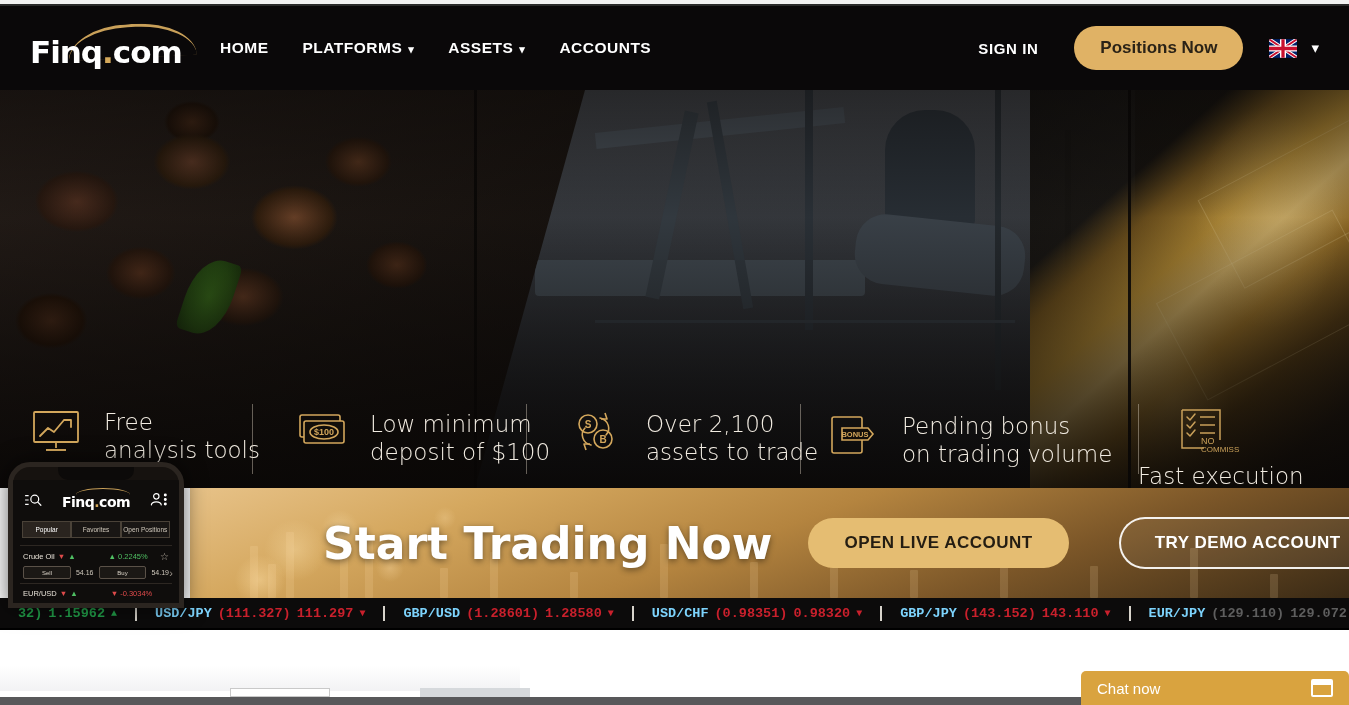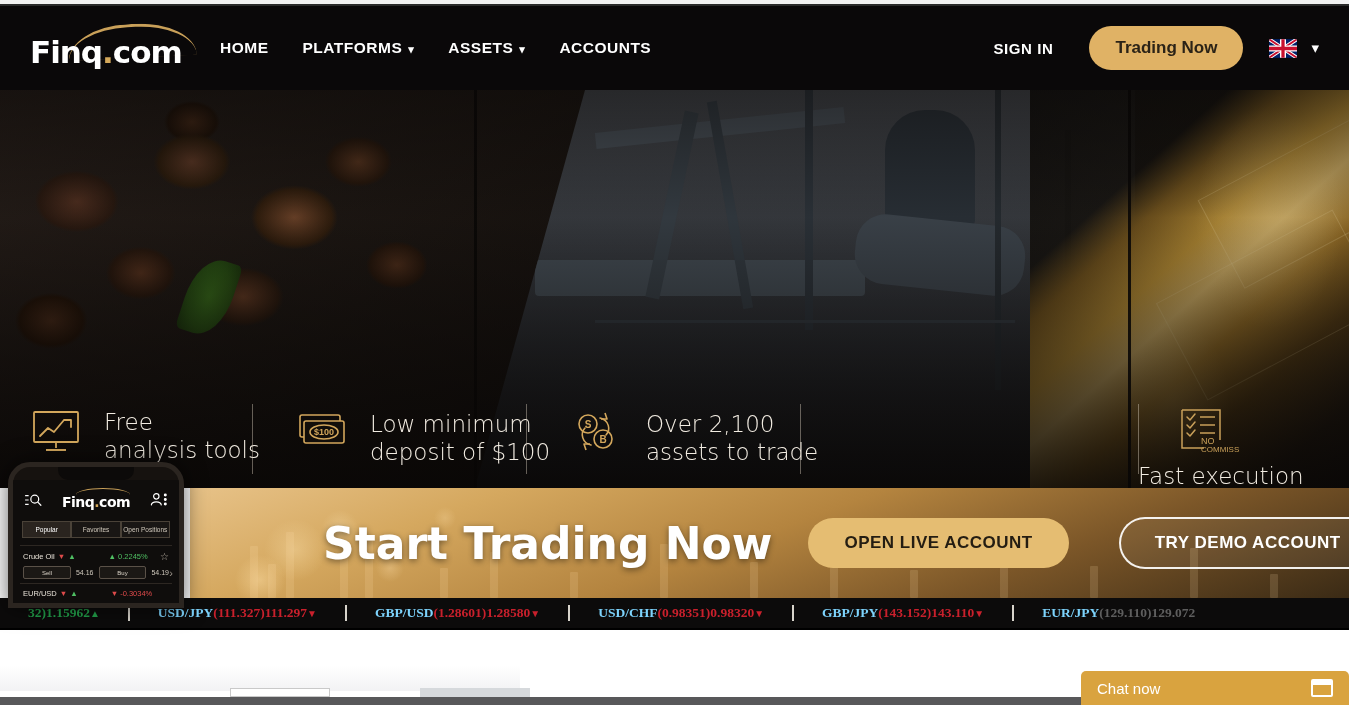--- a/index.html
+++ b/index.html
@@ -197,22 +197,22 @@
   .phone-chev { position:absolute; right:6px; color:#9c948a; font-size:11px; }
   .arrow-up { color:#4fbf63; }
   .arrow-dn { color:#e04b4b; }
 
   
   .ticker {
     position:absolute; left:0; top:598px; width:1349px; height:32px;
     background:#0c0b0b; display:flex; align-items:center; overflow:hidden;
     border-bottom:2px solid #000;
   }
-  .tick { display:flex; align-items:center; padding:0 28px; white-space:nowrap;
-          font-size:13.5px; font-weight:bold; font-family:Liberation Serif, serif; }
+  .tick { display:flex; align-items:center; gap:6px; padding:0 18px; white-space:nowrap;
+          font-size:13.5px; font-weight:bold; font-family:Liberation Mono, monospace; }
   .tick + .tick { border-left:2px solid #d8d4cc; }
   .tick-name { color:#7dd3fc; }
   .tick-prev { font-weight:bold; }
   .tick-last { font-weight:bold; }
   .tick.up .tick-prev, .tick.up .tick-last, .tick.up .tick-arrow { color:#22a04a; }
   .tick.down .tick-prev, .tick.down .tick-last, .tick.down .tick-arrow { color:#c9202c; }
   .tick.flat .tick-prev, .tick.flat .tick-last { color:#5e5e5e; }
   .tick-arrow { font-size:10px; }
 
   
@@ -265,21 +265,21 @@
         <span>ASSETS</span>
         <span class="caret">▾</span>
       </div>
       <div class="nav-item">
         <span>ACCOUNTS</span>
       </div>
     </nav>
 
     <div class="header-right">
       <div class="signin">SIGN IN</div>
-      <button class="register-btn">Trading Now</button>
+      <button class="register-btn">Positions Now</button>
 
       <div class="flag">
         <svg width="28" height="19" viewBox="0 0 60 40">
           <rect width="60" height="40" fill="#012169"></rect>
           <path d="M0,0 L60,40 M60,0 L0,40" stroke="#fff" stroke-width="8"></path>
           <path d="M0,0 L60,40 M60,0 L0,40" stroke="#C8102E" stroke-width="4"></path>
           <path d="M30,0 V40 M0,20 H60" stroke="#fff" stroke-width="13"></path>
           <path d="M30,0 V40 M0,20 H60" stroke="#C8102E" stroke-width="7"></path>
         </svg>
       </div>
@@ -362,20 +362,31 @@
             <path d="M19,35 C10,33 8,23 13,18" stroke-linecap="round"></path>
             <path d="M14,40 L12,34 L18,34" stroke-linejoin="round"></path>
           </svg>
         </div>
         <div class="feature-text">Over 2,100
 assets to trade</div>
       </div>
 
       <div class="feat-sep" style="left:800px; top:96px; height:70px;"></div>
 
+      <div class="feature" style="left:828px; top:104px;">
+        <div class="feature-icon">
+          <svg width="56" height="48" viewBox="0 0 56 48" fill="none" stroke="#d3a75c" stroke-width="1.6">
+            <rect x="4" y="5" width="30" height="36" rx="2"></rect>
+            <path d="M14,16 h26 l5,6 l-5,6 h-26 z" fill="#120e0a"></path>
+            <text x="27" y="25" font-size="7.5" fill="#d3a75c" stroke="none" text-anchor="middle" font-family="Liberation Sans, sans-serif" font-weight="bold">BONUS</text>
+          </svg>
+        </div>
+        <div class="feature-text">Pending bonus
+on trading volume</div>
+      </div>
 
       <div class="feat-sep" style="left:1138px; top:96px; height:70px;"></div>
 
       <div class="feature" style="left:1138px; top:98px; flex-direction:column; gap:4px;">
         <div class="feature-icon" style="width:70px;height:52px;margin-left:32px;">
           <svg width="70" height="52" viewBox="0 0 70 52" fill="none" stroke="#c9a05a" stroke-width="1.5">
             <path d="M12,4 L50,4 L50,34 M12,4 L12,42 L34,42"></path>
             <path d="M17,11 l3,3 l5,-6" stroke-linecap="round" stroke-linejoin="round"></path>
             <path d="M17,19 l3,3 l5,-6" stroke-linecap="round" stroke-linejoin="round"></path>
             <path d="M17,27 l3,3 l5,-6" stroke-linecap="round" stroke-linejoin="round"></path>

